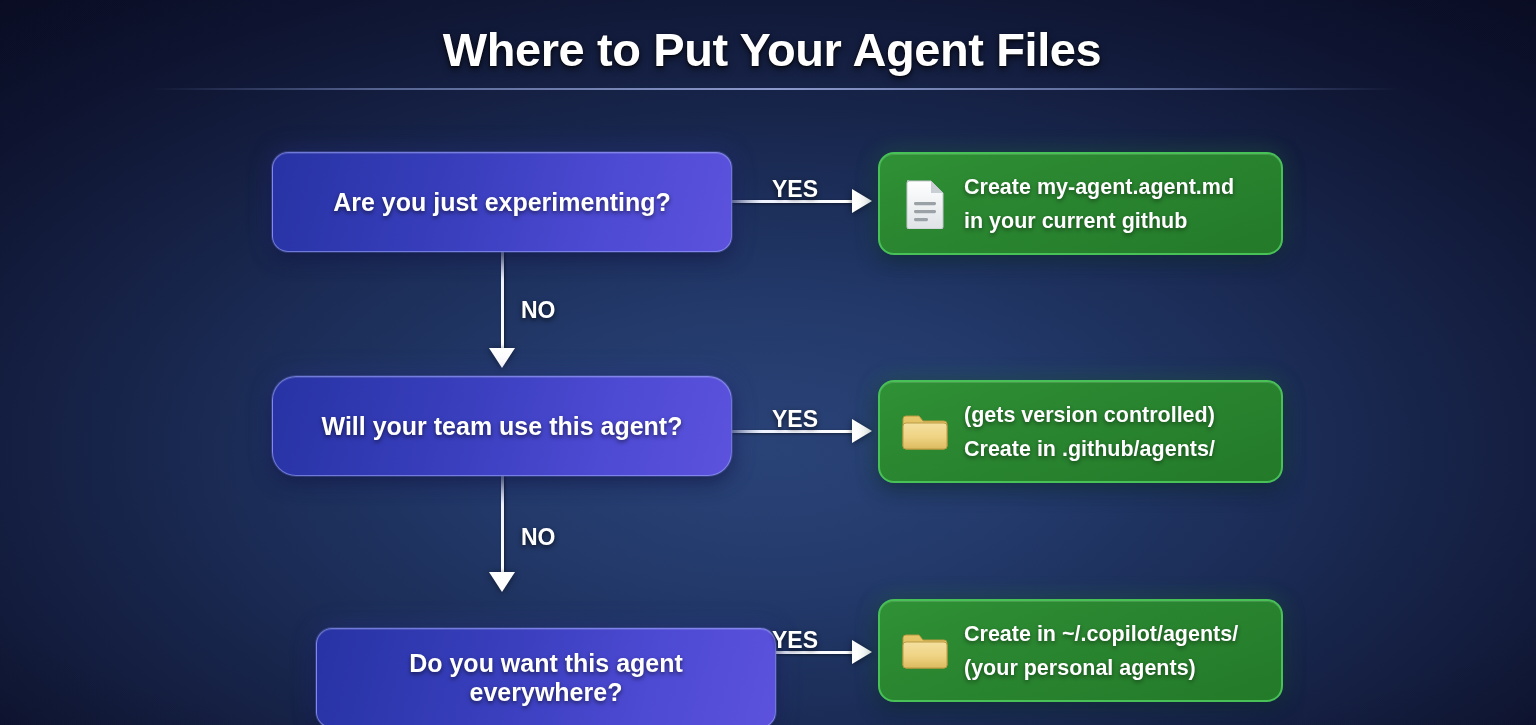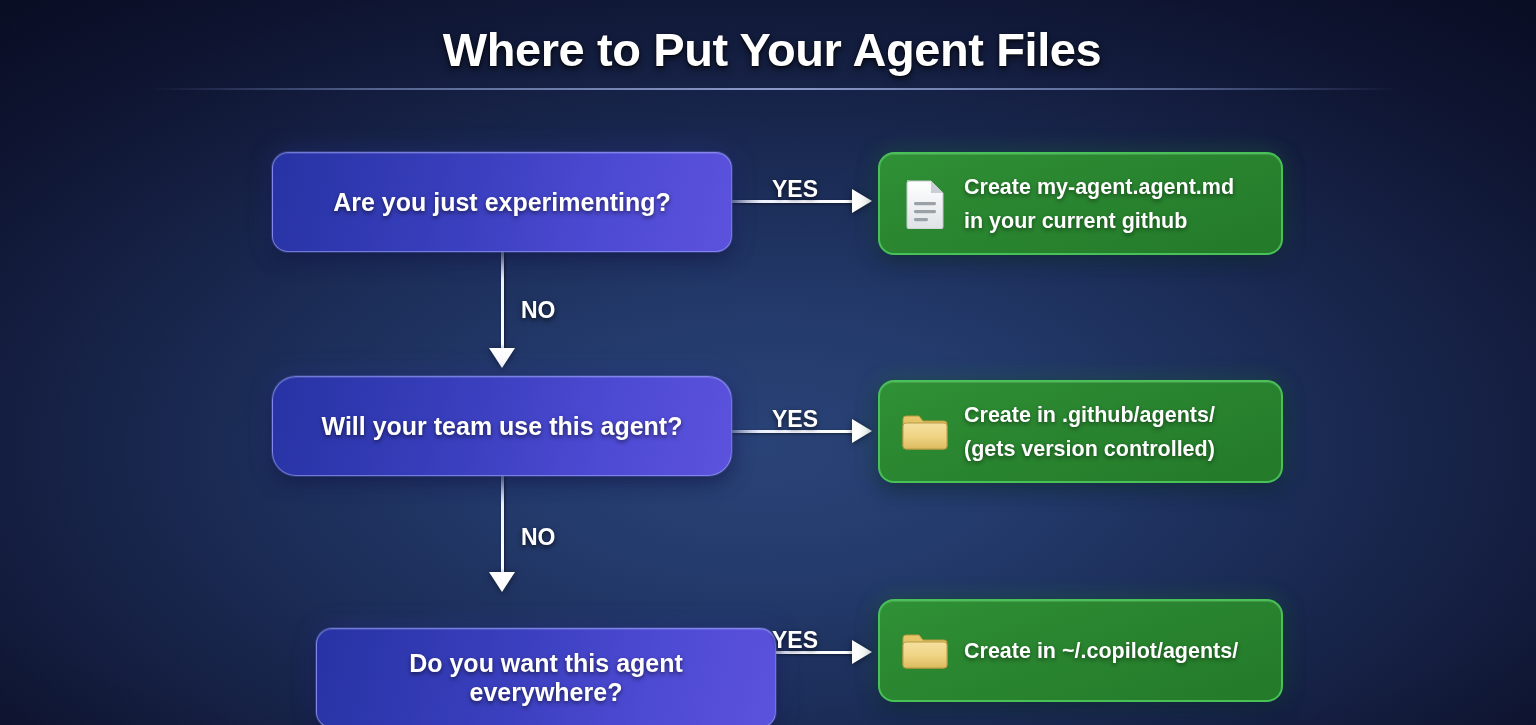--- a/index.html
+++ b/index.html
@@ -235,22 +235,22 @@
             <stop offset="0%" stop-color="#f5e0a0"></stop>
             <stop offset="55%" stop-color="#efd383"></stop>
             <stop offset="100%" stop-color="#dcbb5f"></stop>
           </linearGradient>
         </defs>
         <path d="M1 7 a3 3 0 0 1 3 -3 h13 l4 5 h21 a3 3 0 0 1 3 3 v22 a3 3 0 0 1 -3 3 h-38 a3 3 0 0 1 -3 -3 z" fill="url(#fbk)" stroke="#b9983f" stroke-width="1"></path>
         <path d="M1 14 a3 3 0 0 1 3 -3 h38 a3 3 0 0 1 3 3 v20 a3 3 0 0 1 -3 3 h-38 a3 3 0 0 1 -3 -3 z" fill="url(#ffr)" stroke="#bb9b44" stroke-width="1"></path>
       </svg>
     </span>
     <span class="lines">
+      <span class="line">(gets version controlled)</span>
       <span class="line">Create in .github/agents/</span>
-      <span class="line">(gets version controlled)</span>
     </span>
   </div>
 
   <div class="conn v-arrow-line" style="left:501px; top:476px; height:96px;"></div>
   <div class="conn v-arrow-head" style="left:489px; top:572px;"></div>
   <div class="edge-label" style="left:521px; top:524px;">NO</div>
 
   <div class="node decision" style="top:628px;margin-left:44px;">
     <span class="label">Do you want this agent everywhere?</span>
   </div>
@@ -272,16 +272,17 @@
             <stop offset="55%" stop-color="#efd383"></stop>
             <stop offset="100%" stop-color="#dcbb5f"></stop>
           </linearGradient>
         </defs>
         <path d="M1 7 a3 3 0 0 1 3 -3 h13 l4 5 h21 a3 3 0 0 1 3 3 v22 a3 3 0 0 1 -3 3 h-38 a3 3 0 0 1 -3 -3 z" fill="url(#fbk3)" stroke="#b9983f" stroke-width="1"></path>
         <path d="M1 14 a3 3 0 0 1 3 -3 h38 a3 3 0 0 1 3 3 v20 a3 3 0 0 1 -3 3 h-38 a3 3 0 0 1 -3 -3 z" fill="url(#ffr3)" stroke="#bb9b44" stroke-width="1"></path>
       </svg>
     </span>
     <span class="lines">
       <span class="line">Create in ~/.copilot/agents/</span>
+      <span class="line">(your personal agents)</span>
     </span>
   </div>
 
 </div>
 
 </body></html>

